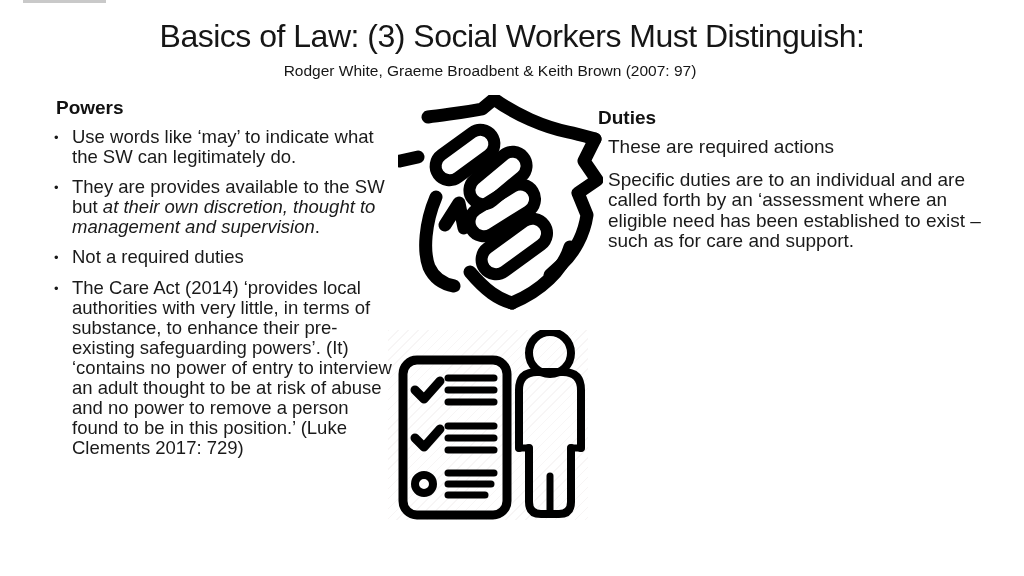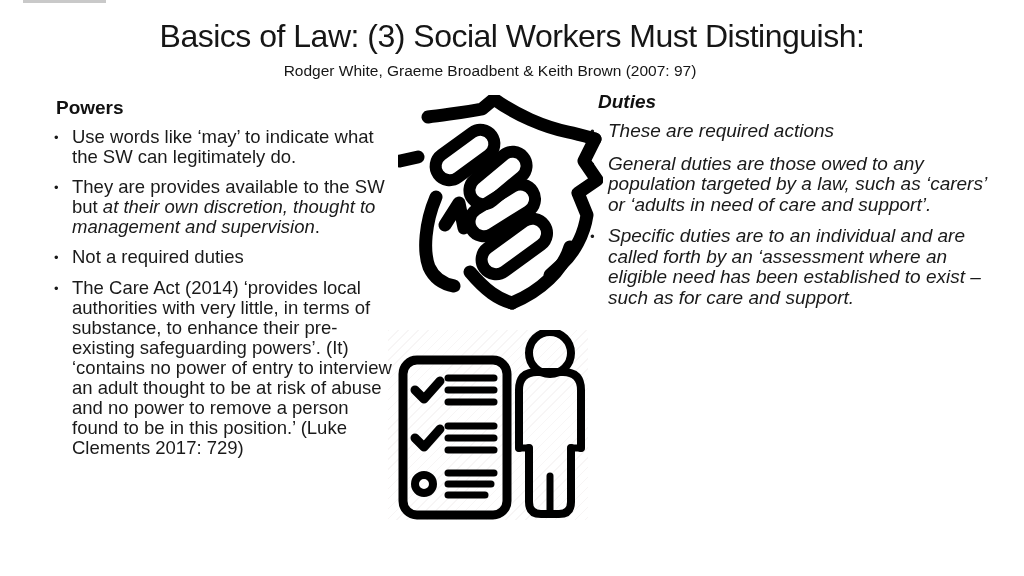--- a/index.html
+++ b/index.html
@@ -27,21 +27,21 @@
   }
   .slide-subtitle {
     position: absolute; top: 61px; left: 0;
     width: 980px; text-align: center;
     font-size: 15.5px; line-height: 19px;
     color: #161616;
   }
 
   .col { position: absolute; }
   .col-powers { left: 46px; top: 97px; width: 338px; margin-left: 8px; }
-  .col-duties { left: 590px; top: 91px; width: 406px; font-style: italic; }
+  .col-duties { left: 590px; top: 107px; width: 406px; }
 
   .col-heading {
     font-size: 19px; font-weight: 700;
     margin: 0 0 8px 2px; color: #111;
   }
   .col-duties .col-heading { margin-left: 8px; }
 
   ul.bullets { list-style: none; margin: 0; padding: 0; }
   ul.bullets li {
     display: flex; align-items: flex-start;
@@ -101,24 +101,20 @@
 
 <div class="col col-duties">
   <h2 class="col-heading">Duties</h2>
   <ul class="bullets">
     <li>
       <span class="mk">•</span>
       <span class="tx">These are required actions</span>
     </li>
     <li>
       <span class="mk">•</span>
-      <span class="tx">General duties are those owed to any population targeted by a law, such as ‘carers’ or ‘adults in need of care and support’.</span>
-    </li>
-    <li>
-      <span class="mk">•</span>
       <span class="tx">Specific duties are to an individual and are called forth by an ‘assessment where an eligible need has been established to exist – such as for care and support.</span>
     </li>
   </ul>
 </div>
 
 <div class="icon-box icon-fist">
   <svg viewBox="0 0 205 220" xmlns="http://www.w3.org/2000/svg">
     <g fill="none" stroke="#000000" stroke-width="13" stroke-linecap="round" stroke-linejoin="round">
 
       <path d="M30 22 C50 19 70 17 84 14 L96 4 C118 20 146 32 170 37 C180 39 190 42 197 44"></path>

